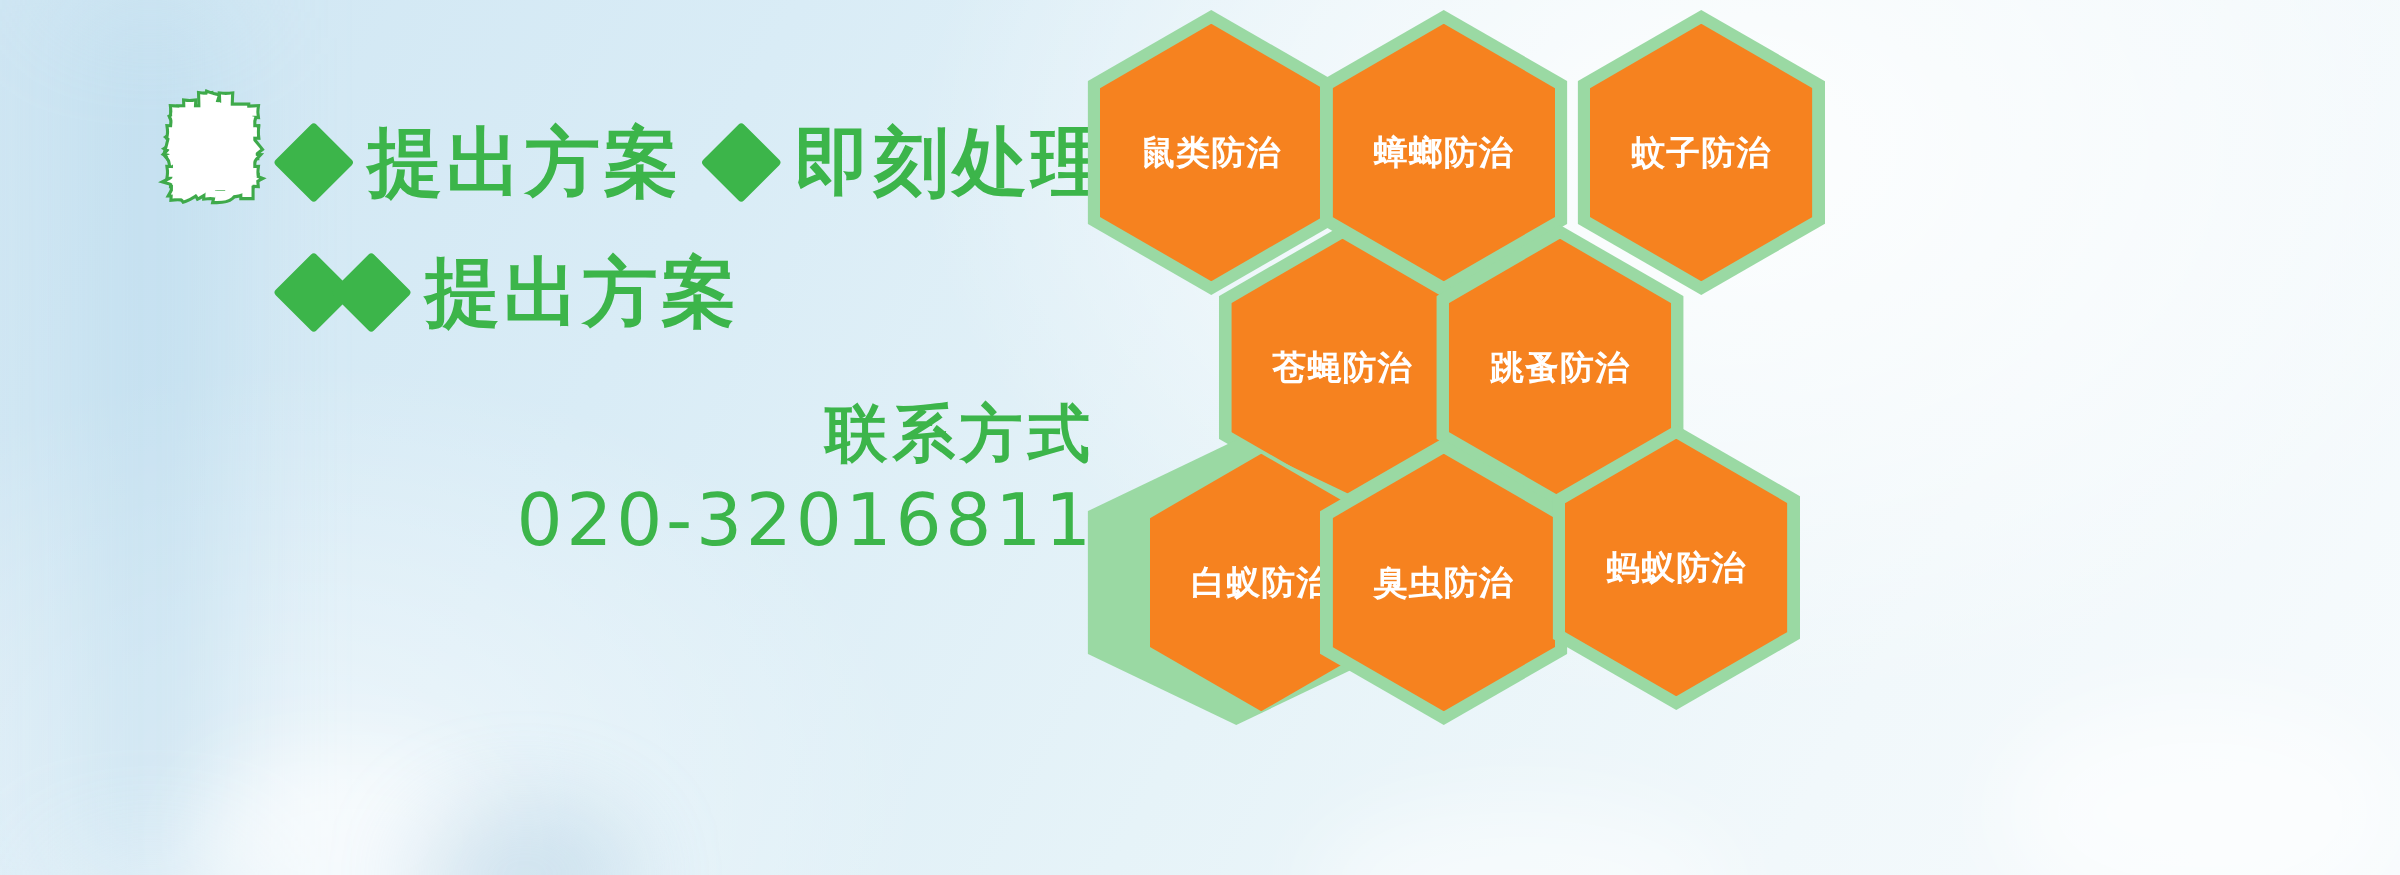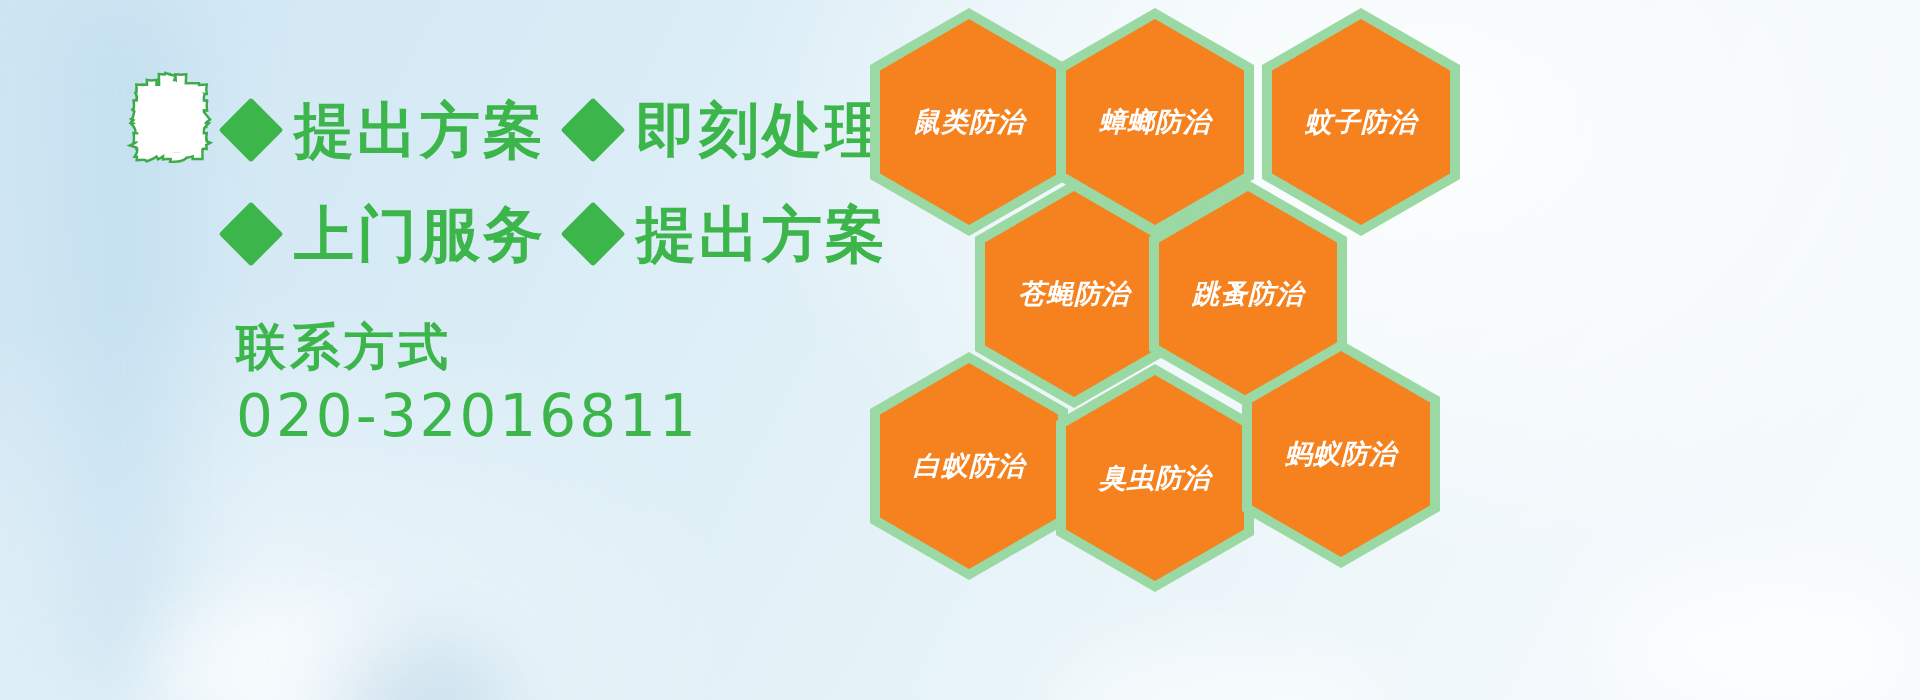--- a/index.html
+++ b/index.html
@@ -43,32 +43,32 @@
     width:46px;height:46px;background:#3cb54a;
     transform:rotate(45deg);flex:0 0 auto;border-radius:3px;
   }
   .feature-label{
     margin-left:20px;margin-right:24px;
     font-size:60px;font-weight:bold;color:#3cb54a;letter-spacing:3px;
     white-space:nowrap;line-height:1;
   }
 
   
-  #contact{position:absolute;left:236px;top:316px;width:640px;text-align:left;}
+  #contact{position:absolute;left:236px;top:316px;width:640px;text-align:right;}
   #contact-title{
     font-size:50px;font-weight:bold;color:#3cb54a;letter-spacing:4px;
     line-height:1.25;
   }
   .phone{
     font-size:58px;color:#3cb54a;letter-spacing:3px;line-height:1.30;
     font-weight:400;
   }
 
   
-  #hex-grid{position:absolute;left:860px;top:0px;width:620px;height:580px;font-style:italic;}
+  #hex-grid{position:absolute;left:860px;top:0px;width:620px;height:580px;}
   .hex{
     position:absolute;width:198px;height:228px;
     clip-path:polygon(50% 0%,100% 25%,100% 75%,50% 100%,0% 75%,0% 25%);
     background:#9ad9a3;
     display:flex;align-items:center;justify-content:center;
   }
   .hex-inner{
     width:178px;height:206px;
     clip-path:polygon(50% 0%,100% 25%,100% 75%,50% 100%,0% 75%,0% 25%);
     background:#f6821f;
@@ -79,22 +79,22 @@
     white-space:nowrap;
   }
   
   .hex.r1c1{left:10px;top:8px;}
   .hex.r1c2{left:196px;top:8px;}
   .hex.r1c3{left:382px;top:8px;margin-left:20px;}
   
   .hex.r2c1{left:115px;top:180px;}
   .hex.r2c2{left:289px;top:180px;}
   
-  .hex.r3c1{left:10px;top:352px;}
-  .hex.r3c2{left:196px;top:364px;text-align:center;}
+  .hex.r3c1{left:10px;top:352px;padding-left:40px;}
+  .hex.r3c2{left:196px;top:352px;text-align:center;}
   .hex.r3c3{left:382px;top:340px;}
 </style>
 </head>
 <body>
 
 <div id="banner">
 
   <div class="bg-blob blob-e"></div>
   <div class="bg-blob blob-a"></div>
   <div class="bg-blob blob-b"></div>
@@ -112,21 +112,20 @@
       </div>
       <div class="feature-item">
         <span class="diamond"></span>
         <span class="feature-label">即刻处理</span>
       </div>
     </div>
 
     <div class="feature-row">
       <div class="feature-item">
         <span class="diamond"></span>
-        <span class="feature-label">上门服务</span>
       </div>
       <div class="feature-item">
         <span class="diamond"></span>
         <span class="feature-label">提出方案</span>
       </div>
     </div>
 
   </div>
 
   <div id="contact">

